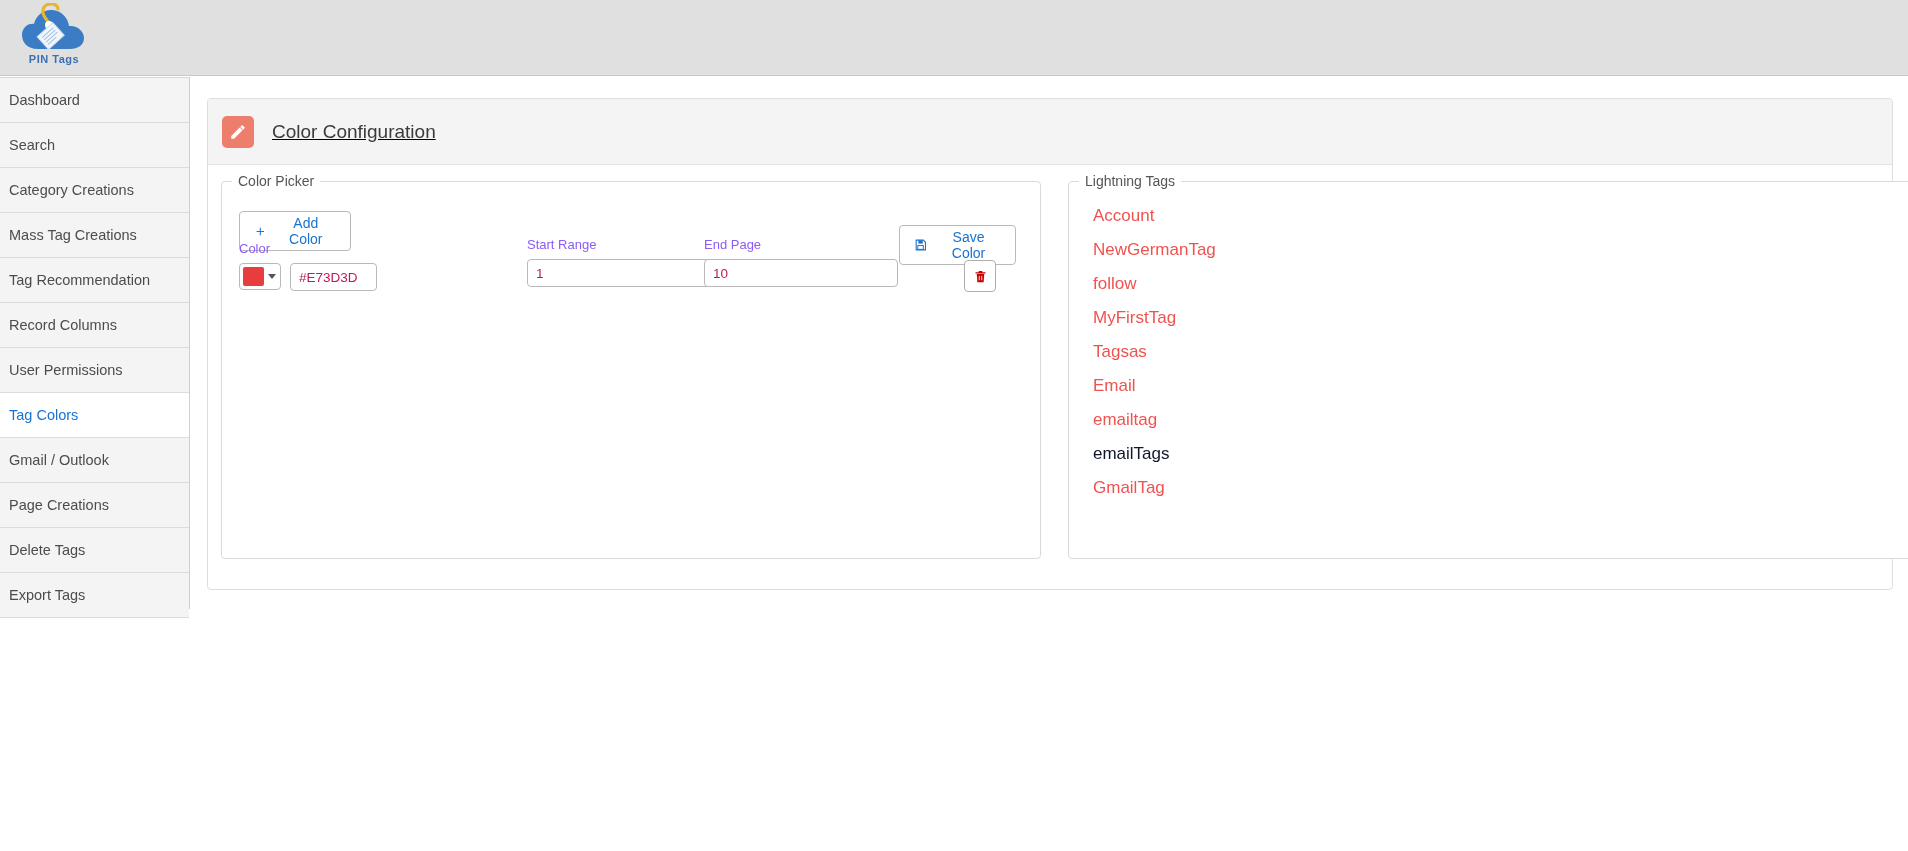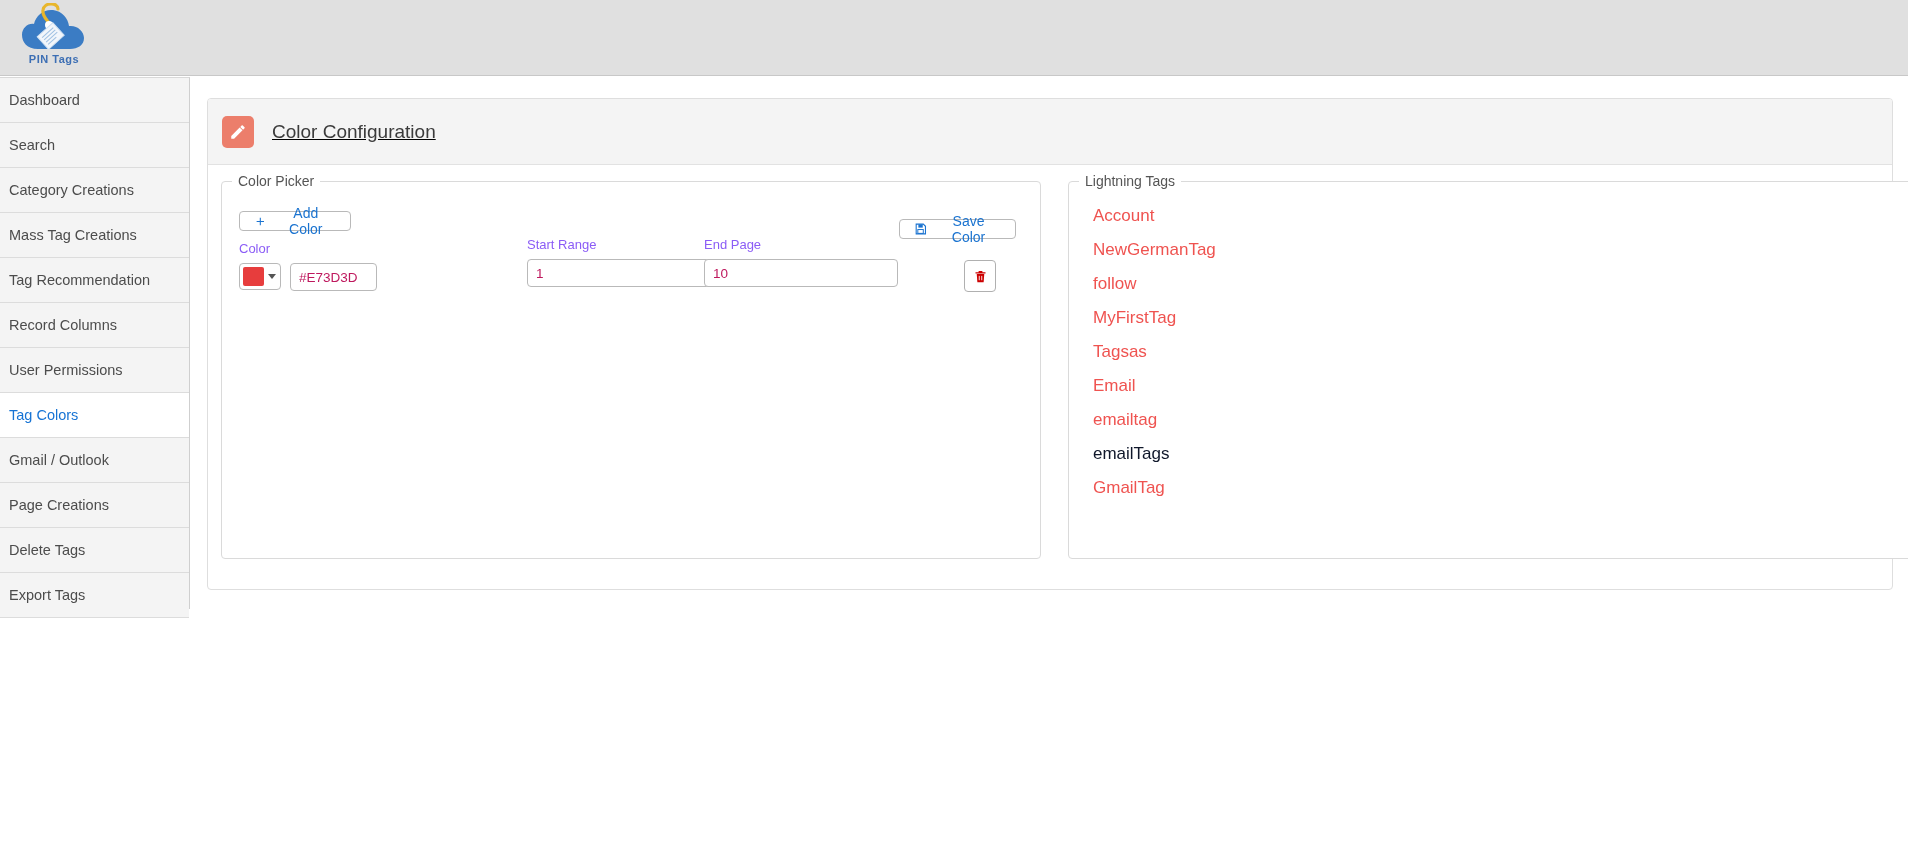--- a/index.html
+++ b/index.html
@@ -109,32 +109,32 @@
     padding: 0 6px;
     margin-left: 10px;
   }
   #panel-color-picker { left: 13px; top: 8px; width: 820px; height: 386px; }
   #panel-lightning   { left: 860px; top: 8px; width: 900px; height: 386px; }
 
   
   .btn {
     display: inline-flex; align-items: center; justify-content: center;
     gap: 9px;
-    height: 20px;
+    height: 40px;
     border: 1px solid #b9b9b9;
     border-radius: 4px;
     background: #ffffff;
     color: #1a73d0;
     font-size: 14px;
     font-family: "Liberation Sans", sans-serif;
     cursor: pointer;
     padding: 0 14px;
   }
   #add-color-btn { position: absolute; left: 17px; top: 22px; width: 112px; }
-  #save-color-btn { position: absolute; left: 677px; top: 30px; width: 117px; }
+  #save-color-btn { position: absolute; left: 677px; top: 36px; width: 117px; }
 
   .field-label {
     position: absolute;
     font-size: 13px;
     color: #8b5cf6;
   }
   .input {
     position: absolute;
     height: 28px;
     border: 1px solid #b9b9b9;

